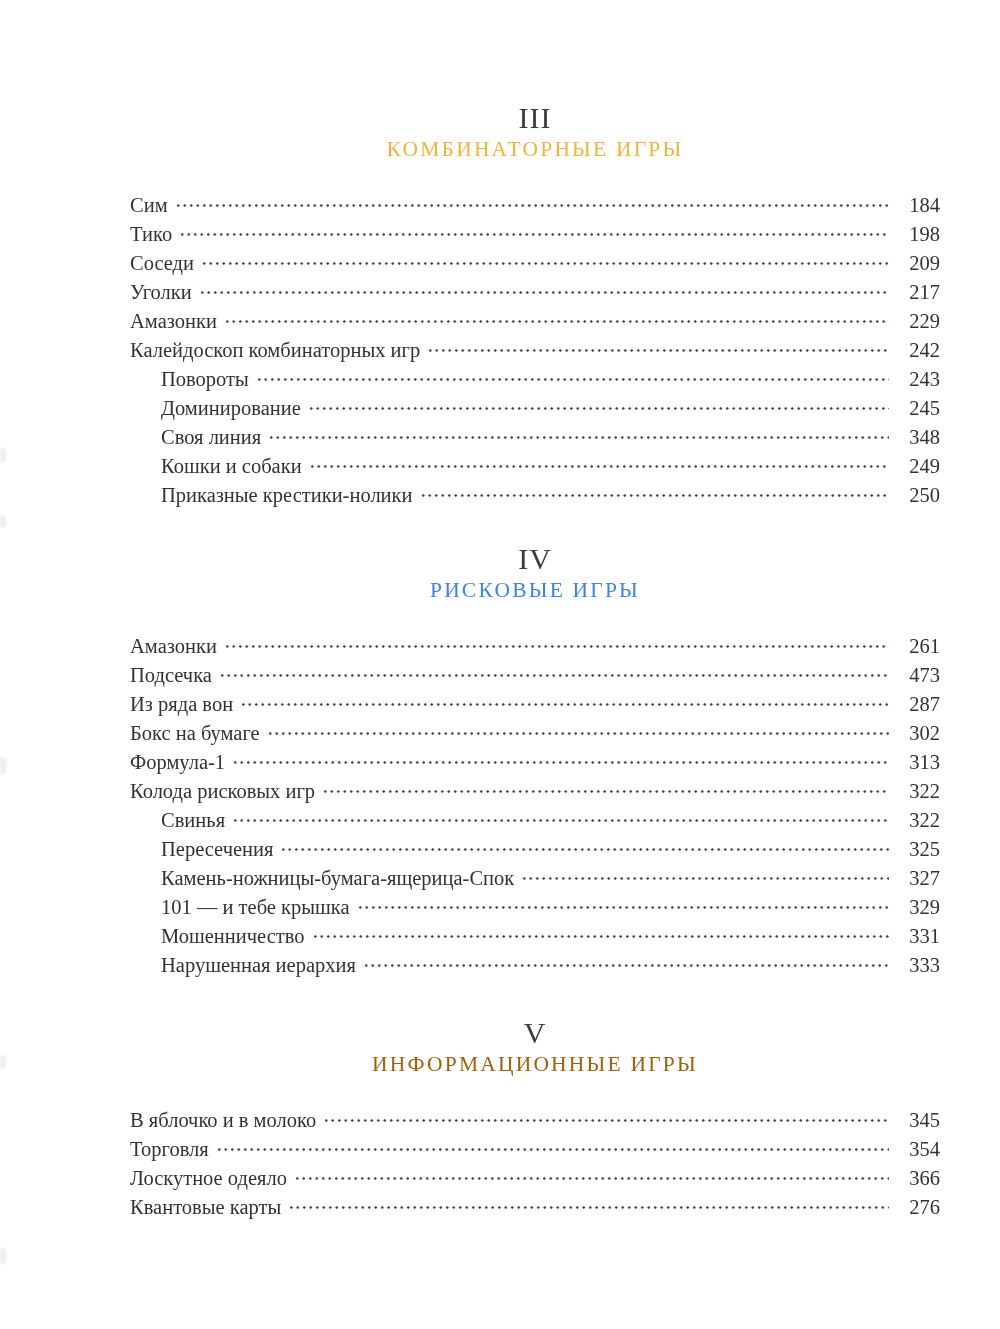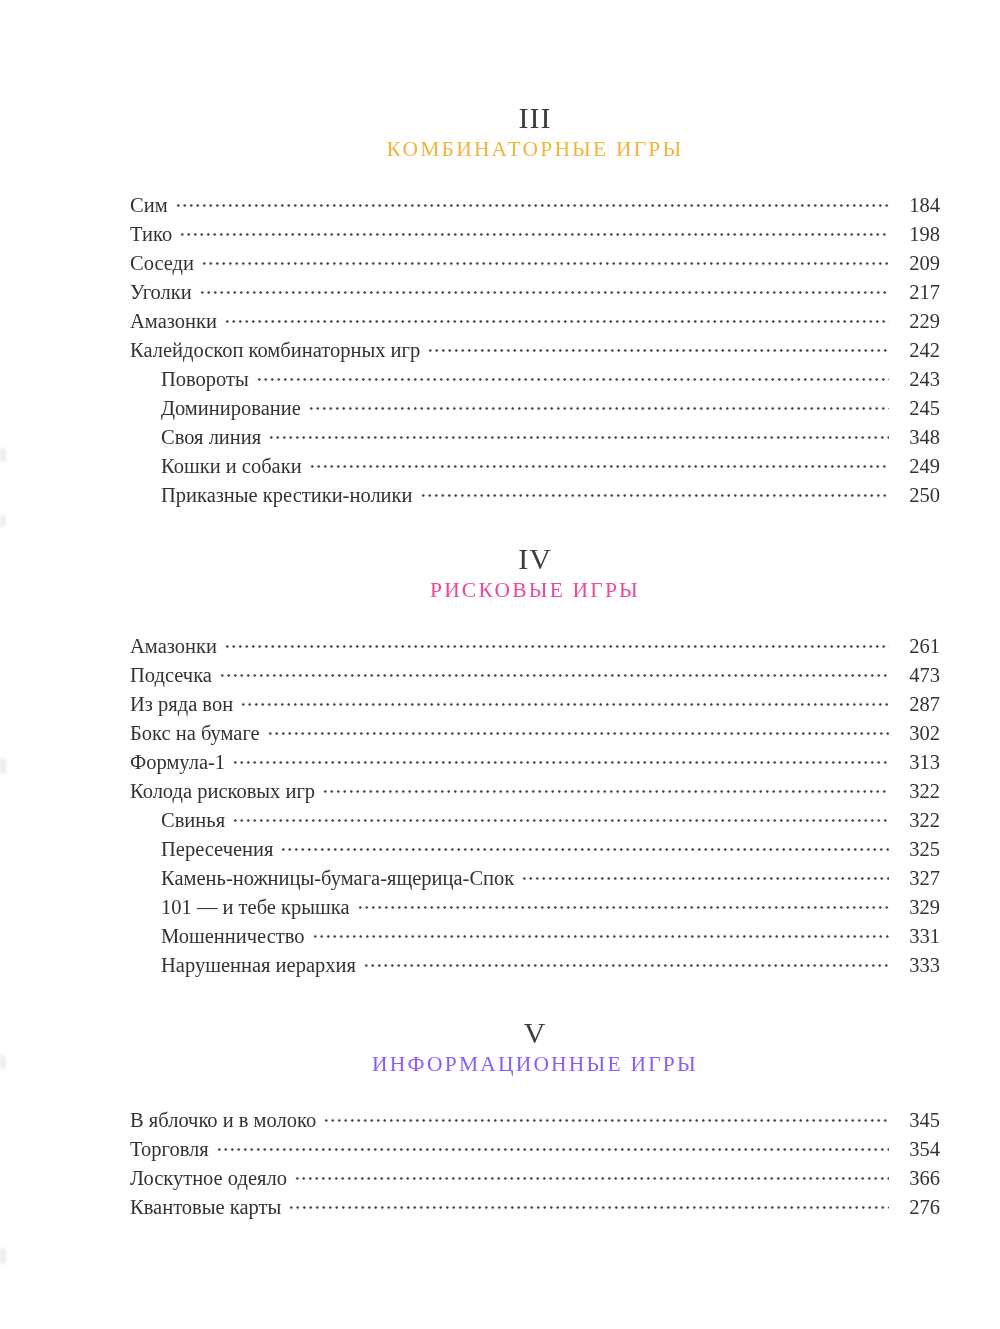--- a/index.html
+++ b/index.html
@@ -139,21 +139,21 @@
             <span class="t">Приказные крестики-нолики</span>
             <span class="leader"></span>
             <span class="p">250</span>
           </div>
         </div>
   </section>
 
   <section class="section">
     <div class="sec-head">
       <div class="sec-roman">IV</div>
-      <div class="sec-title" style="color: #ec4899;">РИСКОВЫЕ ИГРЫ</div>
+      <div class="sec-title" style="color: #3b82f6;">РИСКОВЫЕ ИГРЫ</div>
     </div>
     <div class="toc">
           <div class="toc-row">
             <span class="t">Амазонки</span>
             <span class="leader"></span>
             <span class="p">261</span>
           </div>
           <div class="toc-row">
             <span class="t">Подсечка</span>
             <span class="leader"></span>
@@ -208,21 +208,21 @@
             <span class="t">Нарушенная иерархия</span>
             <span class="leader"></span>
             <span class="p">333</span>
           </div>
         </div>
   </section>
 
   <section class="section last">
     <div class="sec-head">
       <div class="sec-roman">V</div>
-      <div class="sec-title" style="color: #8b5cf6;">ИНФОРМАЦИОННЫЕ ИГРЫ</div>
+      <div class="sec-title" style="color: #a16207;">ИНФОРМАЦИОННЫЕ ИГРЫ</div>
     </div>
     <div class="toc">
           <div class="toc-row">
             <span class="t">В яблочко и в молоко</span>
             <span class="leader"></span>
             <span class="p">345</span>
           </div>
           <div class="toc-row">
             <span class="t">Торговля</span>
             <span class="leader"></span>

